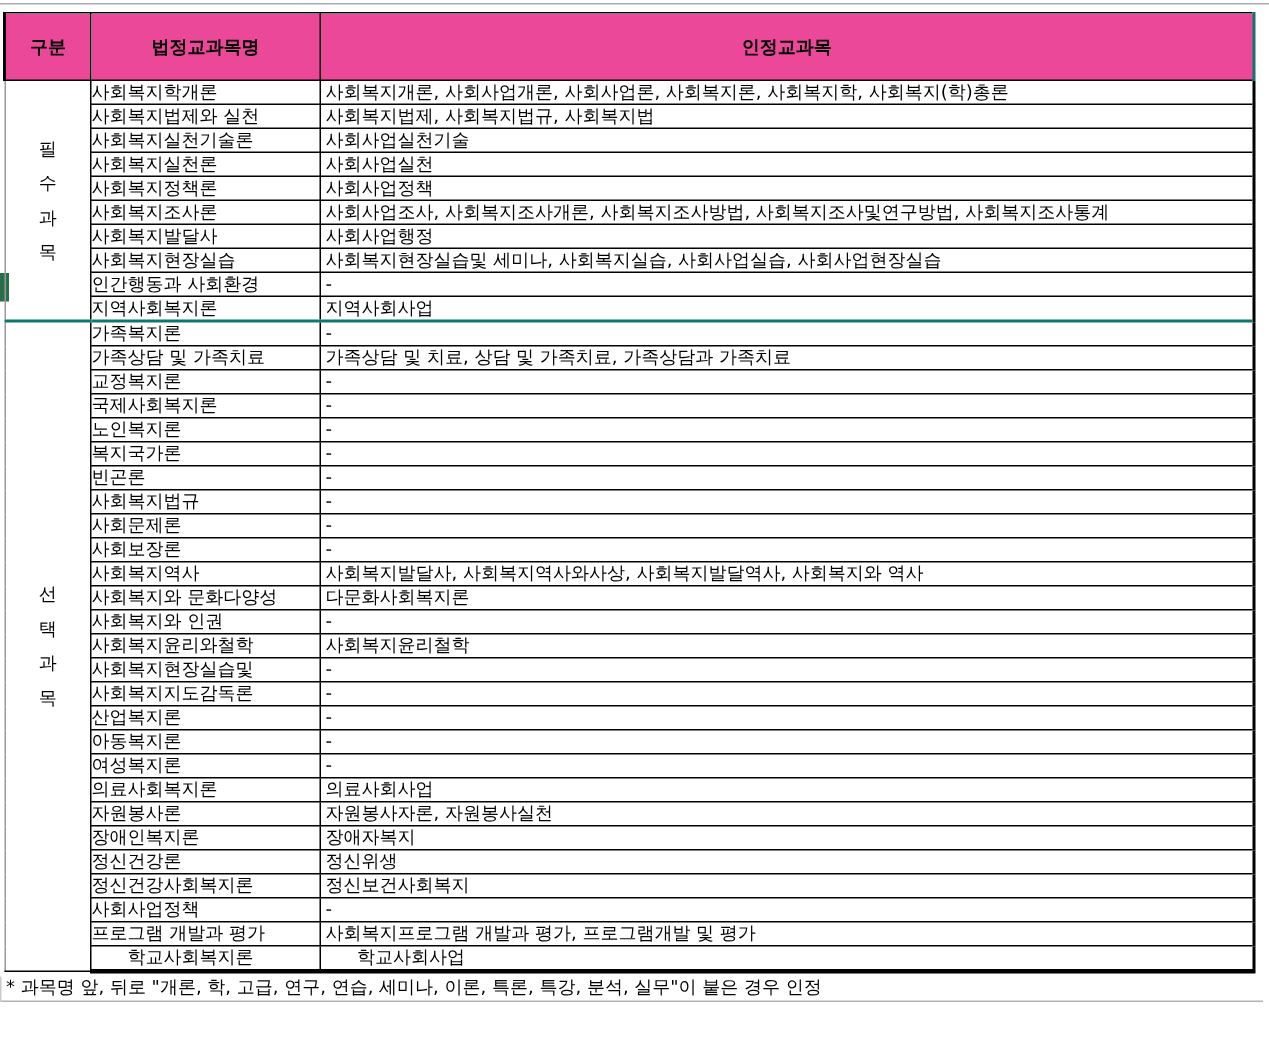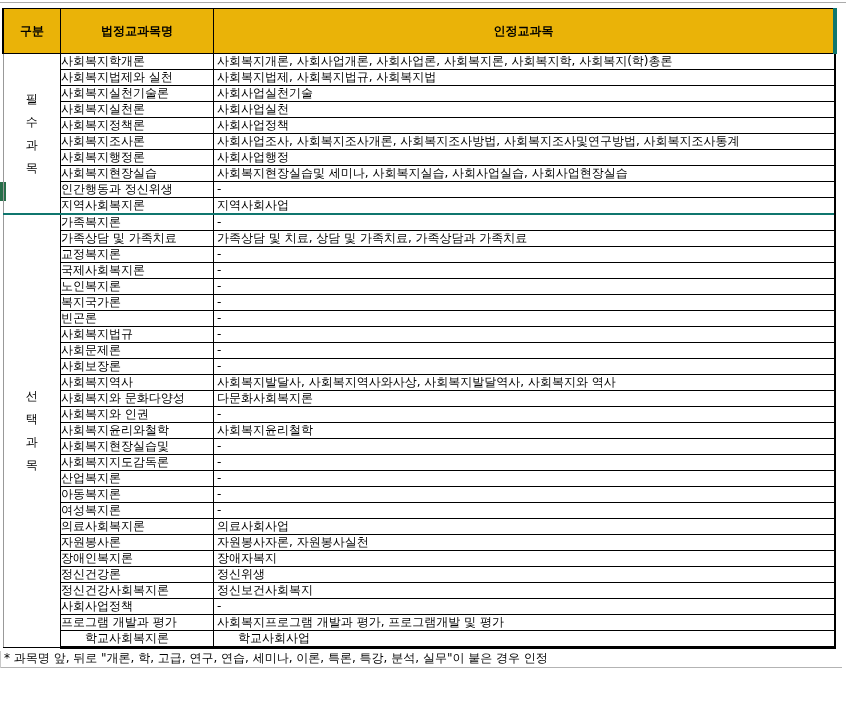--- a/index.html
+++ b/index.html
@@ -49,24 +49,24 @@
     white-space: nowrap;
   }
   thead th {
     height: 44px;
     font-weight: bold;
     font-size: 13px;
     text-align: center;
     vertical-align: middle;
     border-top: 2px solid #000000;
     border-bottom: 3px solid #000000;
-    background: #eab308;
+    background: #ec4899;
   }
   thead th:first-child { border-left: 2px solid #000000; }
-  thead th:last-child  { border-right: 4px solid #0f766e; }
+  thead th:last-child  { border-right: 2px solid #0f766e; }
   .col-cat   { width: 56px; }
   .col-legal { width: 152px; }
   tbody td {
     height: 15px;
     line-height: 15px;
   }
   tbody td.col-legal {
     text-align: left;
   }
   tbody td.col-recog {
@@ -139,29 +139,29 @@
         </tr>
         <tr>
           <td class="col-legal">사회복지정책론</td>
           <td class="col-recog">사회사업정책</td>
         </tr>
         <tr>
           <td class="col-legal">사회복지조사론</td>
           <td class="col-recog">사회사업조사, 사회복지조사개론, 사회복지조사방법,  사회복지조사및연구방법, 사회복지조사통계</td>
         </tr>
         <tr>
-          <td class="col-legal">사회복지행정론</td>
+          <td class="col-legal">사회복지발달사</td>
           <td class="col-recog">사회사업행정</td>
         </tr>
         <tr>
           <td class="col-legal">사회복지현장실습</td>
           <td class="col-recog">사회복지현장실습및 세미나, 사회복지실습, 사회사업실습, 사회사업현장실습</td>
         </tr>
         <tr>
-          <td class="col-legal">인간행동과 정신위생</td>
+          <td class="col-legal">인간행동과 사회환경</td>
           <td class="col-recog">-</td>
         </tr>
         <tr>
           <td class="col-legal">지역사회복지론</td>
           <td class="col-recog">지역사회사업</td>
         </tr>
         <tr class="section-start">
           <td class="col-cat cat-cell" rowspan="27">선
 택
 과

